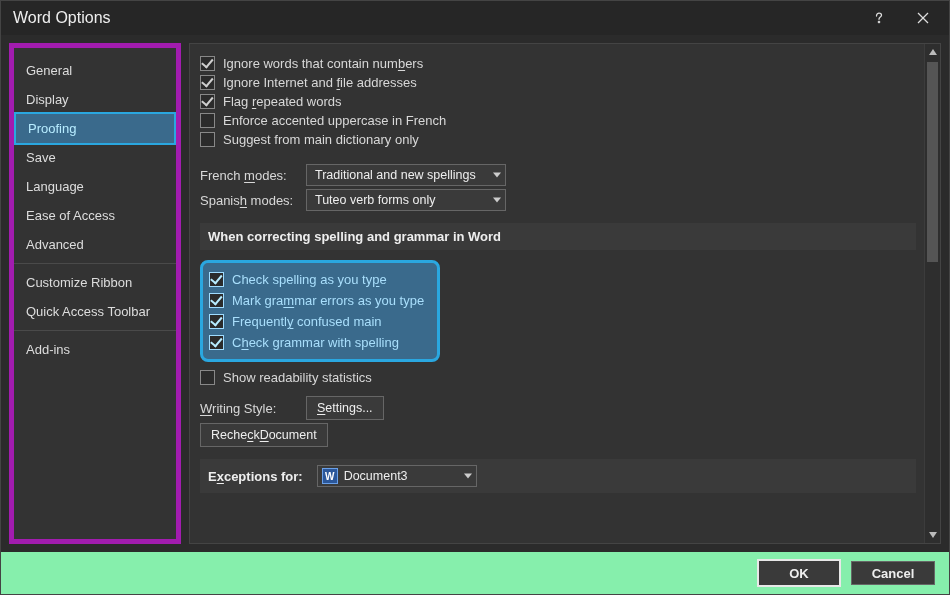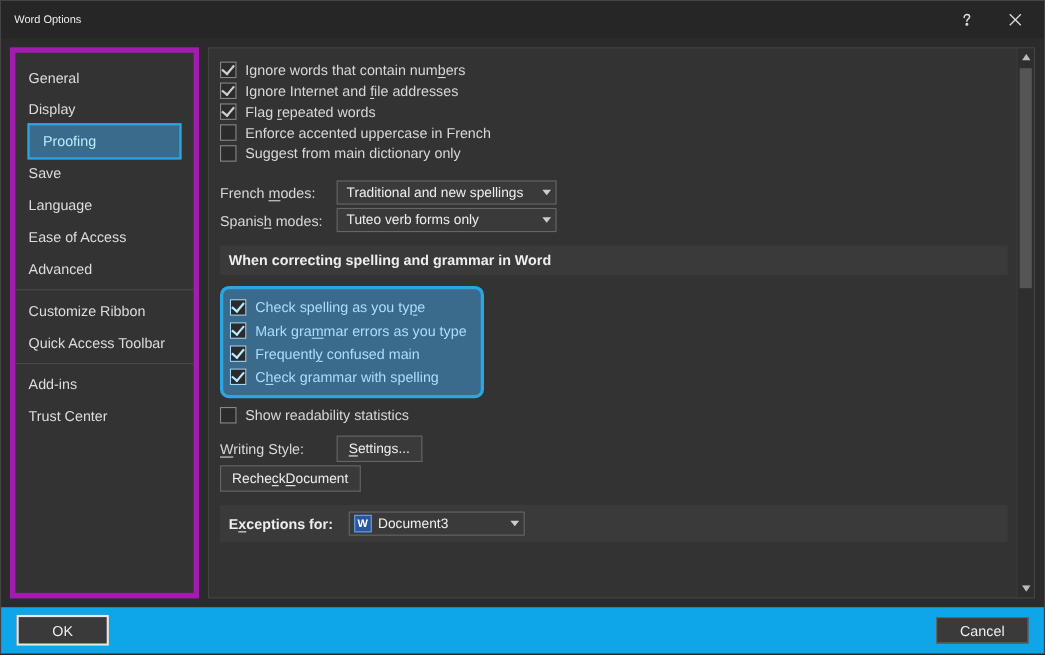--- a/index.html
+++ b/index.html
@@ -20,21 +20,21 @@
     display: flex;
     flex-direction: column;
   }
   .titlebar {
     height: 34px;
     background: #262626;
     display: flex;
     align-items: center;
     padding: 0 4px 0 12px;
   }
-  .titlebar .title { flex: 1; color: #eee; font-size: 10px; }
+  .titlebar .title { flex: 1; color: #eee; font-size: 16px; }
   .titlebar .winbtn {
     width: 44px;
     height: 34px;
     display: flex;
     align-items: center;
     justify-content: center;
     color: #ddd;
     font-size: 16px;
     cursor: default;
   }
@@ -57,21 +57,21 @@
   .navitem {
     padding: 7px 12px;
     color: #ddd;
     cursor: default;
     font-size: 13px;
   }
   .navitem.selected {
     background: #3a6a8c;
     color: #b7ecff;
     border: 2px solid #2aa7e0;
-    margin: -2px 11px;
+    margin: -2px 0;
     position: relative;
   }
   .nav-sep {
     height: 1px;
     background: #4a4a4a;
     margin: 4px 0;
   }
   .main {
     flex: 1;
     background: #333333;
@@ -178,25 +178,26 @@
     width: 240px;
     margin-bottom: 6px;
   }
   .highlight-box .row { padding: 3px 0; }
 
   .gap { height: 12px; }
 
   .buttons {
     height: 42px;
     display: flex;
-    justify-content: space-between;
+    justify-content: flex-end;
     align-items: center;
     padding: 0 14px;
     gap: 10px;
-    background: #0ea5e9;
+    background: #86efac;
+    font-weight: bold;
   }
   .buttons .dlgbtn {
     width: 84px; height: 24px;
     background: #3a3a3a;
     border: 1px solid #666;
     color: #eee;
     display: flex; align-items: center; justify-content: center;
     font-size: 13px;
   }
   .buttons .dlgbtn.primary {
@@ -242,21 +243,20 @@
       <div class="navitem selected">Proofing</div>
       <div class="navitem">Save</div>
       <div class="navitem">Language</div>
       <div class="navitem">Ease of Access</div>
       <div class="navitem">Advanced</div>
       <div class="nav-sep"></div>
       <div class="navitem">Customize Ribbon</div>
       <div class="navitem">Quick Access Toolbar</div>
       <div class="nav-sep"></div>
       <div class="navitem">Add-ins</div>
-      <div class="navitem">Trust Center</div>
     </div>
 
     <div class="main">
       <div class="scroll">
 
         <div class="row">
           <div class="chk checked"></div>
           <span class="label">
             <span>Ignore words that contain num</span><span class="und">b</span><span>ers</span>
           </span>

